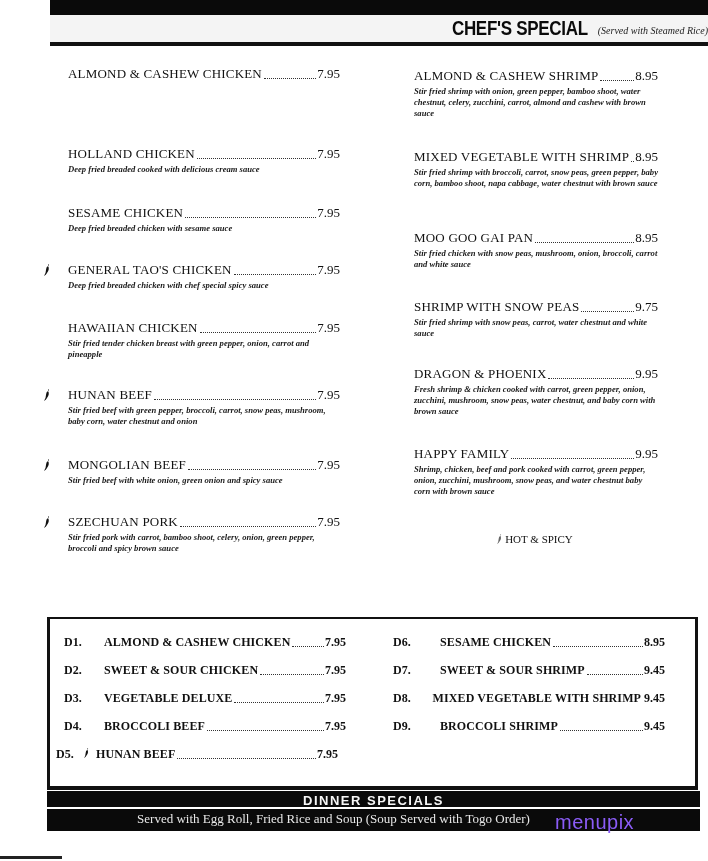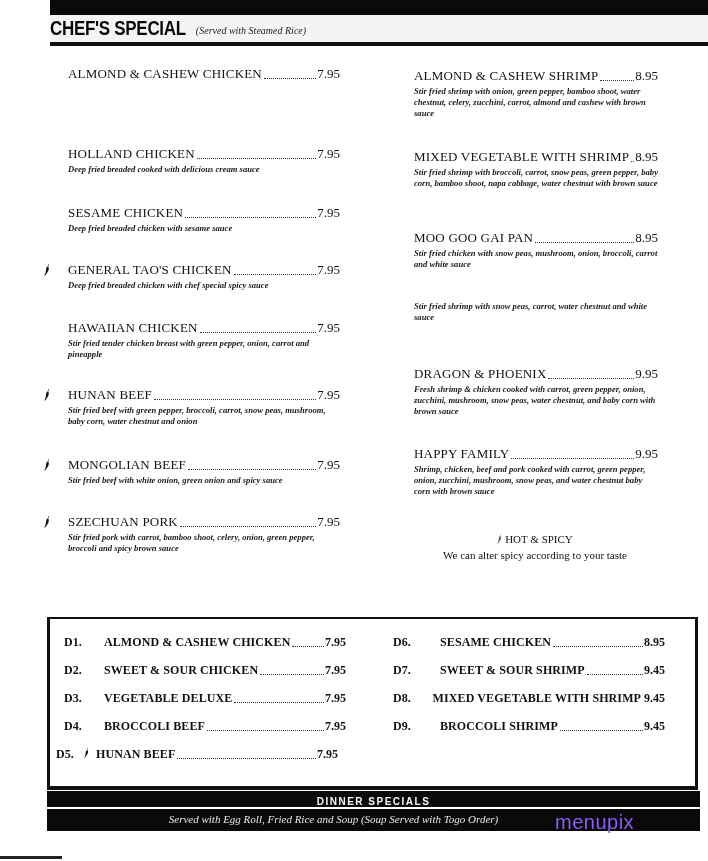--- a/index.html
+++ b/index.html
@@ -6,21 +6,21 @@
   body {
     width: 708px; height: 861px; background: #ffffff; position: relative; overflow: hidden;
     font-family: "Liberation Serif", "DejaVu Serif", serif; color: #111;
   }
   .top-bar { position: absolute; left: 50px; top: 0; width: 658px; height: 15px; background: #0a0a0a; }
   .header-band {
     position: absolute; left: 50px; top: 15px; width: 658px; height: 27px;
     background: #f4f4f4; border-bottom: 4px solid #111;
   }
   .header-title {
-    position: absolute; left: 0; width: 100%; top: 4px; text-align: left;
+    position: absolute; left: 0; width: 100%; top: 4px; text-align: right;
     white-space: nowrap;
   }
   .header-title .main {
     font-family: "Liberation Sans", "DejaVu Sans", sans-serif; font-weight: bold;
     font-size: 17px; letter-spacing: -0.3px; color: #0a0a0a; transform: scaleY(1.15); display: inline-block;
   }
   .header-title .sub { font-style: italic; font-size: 10px; margin-left: 6px; color: #222; }
 
   .col { position: absolute; top: 0; }
   .col.left { left: 68px; width: 272px; }
@@ -52,28 +52,28 @@
   .d-item { position: absolute; display: flex; align-items: flex-end; height: 16px; font-weight: bold; }
   .d-code { font-size: 12px; width: 40px; white-space: nowrap; }
   .d-name { font-size: 12px; white-space: nowrap; letter-spacing: 0.1px; }
   .d-price { font-size: 12px; white-space: nowrap; }
 
   .dinner-band {
     position: absolute; left: 47px; top: 791px; width: 653px; height: 16px; background: #0a0a0a;
     text-align: center;
   }
   .dinner-band .title {
-    font-family: "Liberation Sans", "DejaVu Sans", sans-serif; font-weight: bold; font-size: 10px;
+    font-family: "Liberation Sans", "DejaVu Sans", sans-serif; font-weight: bold; font-size: 13px;
     letter-spacing: 1.5px; color: #f6f6f6; line-height: 16px;
   }
   .dinner-sub {
     position: absolute; left: 47px; top: 809px; width: 653px; height: 22px; background: #0a0a0a;
     text-align: center;
   }
-  .dinner-sub .text { font-style: italic; font-size: 11px; color: #e8e8e8; line-height: 16px; position: relative; left: -40px; }
+  .dinner-sub .text { font-size: 13px; color: #e8e8e8; line-height: 16px; position: relative; left: -40px; }
   .watermark {
     position: absolute; left: 555px; top: 811px; font-family: "Liberation Sans", "DejaVu Sans", sans-serif;
     font-size: 20px; color: #8b5cf6; letter-spacing: 0.5px; font-weight: normal;
   }
   .bottom-edge { position: absolute; left: 0; top: 856px; width: 62px; height: 3px; background: #222; }
 </style>
 </head>
 <body>
 
 <div class="top-bar"></div>
@@ -189,20 +189,25 @@
   </div>
   <div class="item" style="top:230px">
     <div class="item-row">
         <span class="item-name">MOO GOO GAI PAN</span>
         <span class="dots"></span>
         <span class="price">8.95</span>
       </div>
     <div class="desc">Stir fried chicken with snow peas, mushroom, onion, broccoli, carrot and white sauce</div>
   </div>
   <div class="item" style="top:299px">
+    <div class="item-row">
+        <span class="item-name">SHRIMP WITH SNOW PEAS</span>
+        <span class="dots"></span>
+        <span class="price">9.75</span>
+      </div>
     <div class="desc">Stir fried shrimp with snow peas, carrot, water chestnut and white sauce</div>
   </div>
   <div class="item" style="top:366px">
     <div class="item-row">
         <span class="item-name">DRAGON &amp; PHOENIX</span>
         <span class="dots"></span>
         <span class="price">9.95</span>
       </div>
     <div class="desc">Fresh shrimp &amp; chicken cooked with carrot, green pepper, onion, zucchini, mushroom, snow peas, water chestnut, and baby corn with brown sauce</div>
   </div>
@@ -215,21 +220,20 @@
     <div class="desc">Shrimp, chicken, beef and pork cooked with carrot, green pepper, onion, zucchini, mushroom, snow peas, and water chestnut baby corn with brown sauce</div>
   </div>
 </div>
 
 <div class="legend" style="top:533px">
   <div class="hot">
     <span style="display:inline-block;vertical-align:-1px;margin-right:3px;"><svg width="5" height="10" viewBox="0 0 6 12">
           <path d="M4 0 L5 1 L4 2 Q6 5 3 9 Q2 11 0 12 Q2 9 2 6 Q2 3 4 2 Z" fill="#666"></path>
         </svg></span><span>HOT &amp; SPICY</span>
   </div>
-  <div class="note">We can alter spicy according to your taste</div>
 </div>
 
 <div class="dinner-box">
   <div class="d-item" style="left:14px;top:15px;width:282px">
     <span class="d-code">D1.</span>
     <span class="d-name">ALMOND &amp; CASHEW CHICKEN</span>
       <span class="dots"></span>
     <span class="d-price">7.95</span>
   </div>
   <div class="d-item" style="left:14px;top:43px;width:282px">

